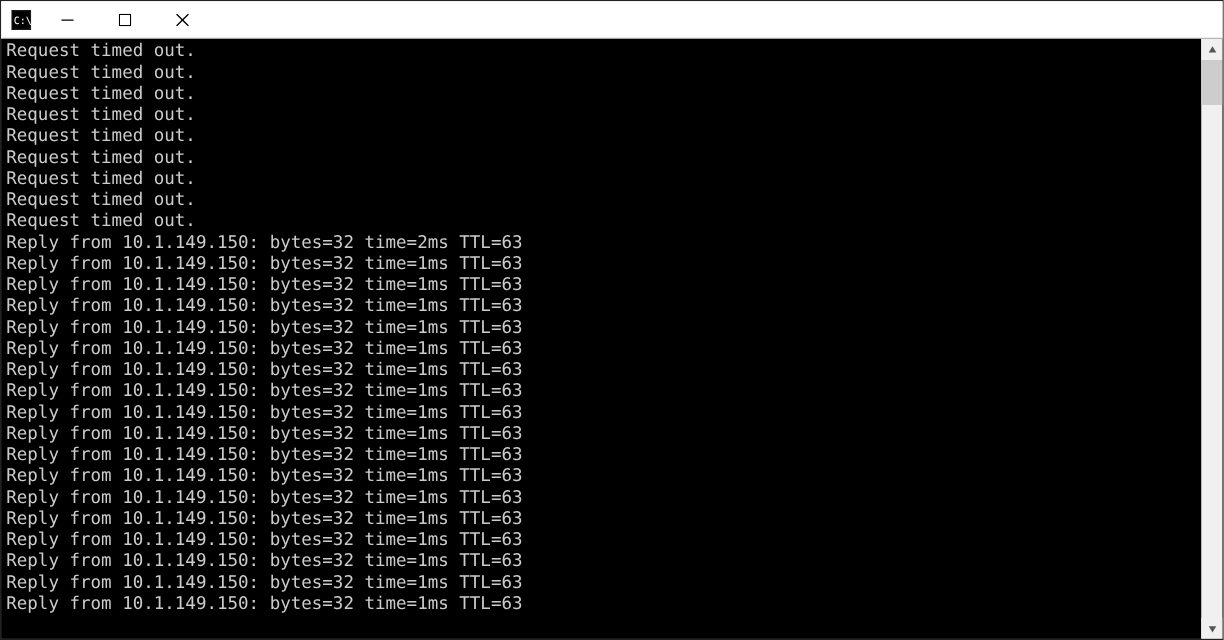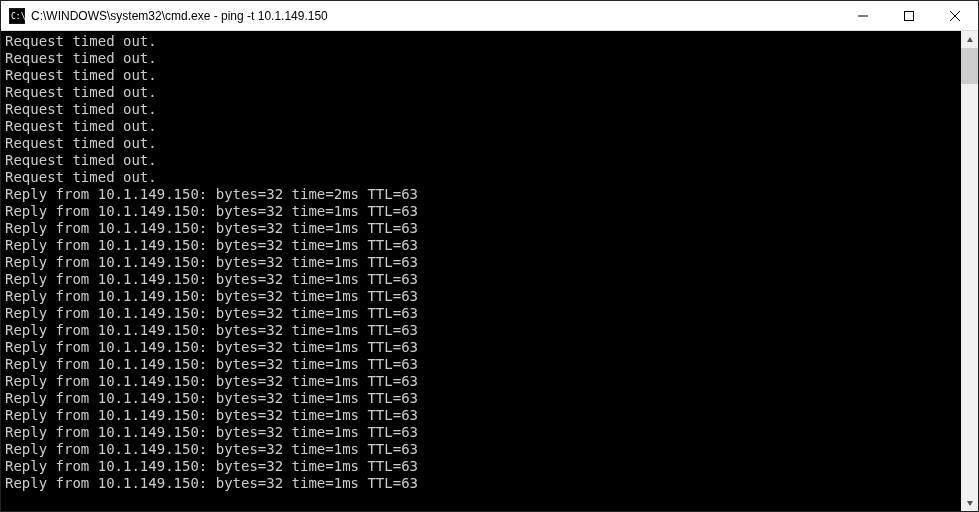--- a/index.html
+++ b/index.html
@@ -125,21 +125,20 @@
 
 <div class="window">
   <div class="titlebar">
     <span class="titlebar-icon">
       <svg viewBox="0 0 16 16">
         <rect x="0" y="0" width="16" height="16" fill="#1a1a1a"></rect>
         <rect x="1" y="1" width="14" height="14" fill="#000"></rect>
         <text x="2" y="11" font-size="8" fill="#fff" font-family="monospace">C:\</text>
       </svg>
     </span>
-    <span class="titlebar-title">C:\WINDOWS\system32\cmd.exe - ping  -t 10.1.149.150</span>
     <div class="titlebar-controls">
       <button class="titlebar-btn">
         <svg width="10" height="10" viewBox="0 0 10 10">
             <line x1="0" y1="5" x2="10" y2="5" stroke="#000" stroke-width="1"></line>
           </svg>
       </button>
       <button class="titlebar-btn">
         <svg width="10" height="10" viewBox="0 0 10 10">
             <rect x="0.5" y="0.5" width="9" height="9" fill="none" stroke="#000" stroke-width="1"></rect>
           </svg>

